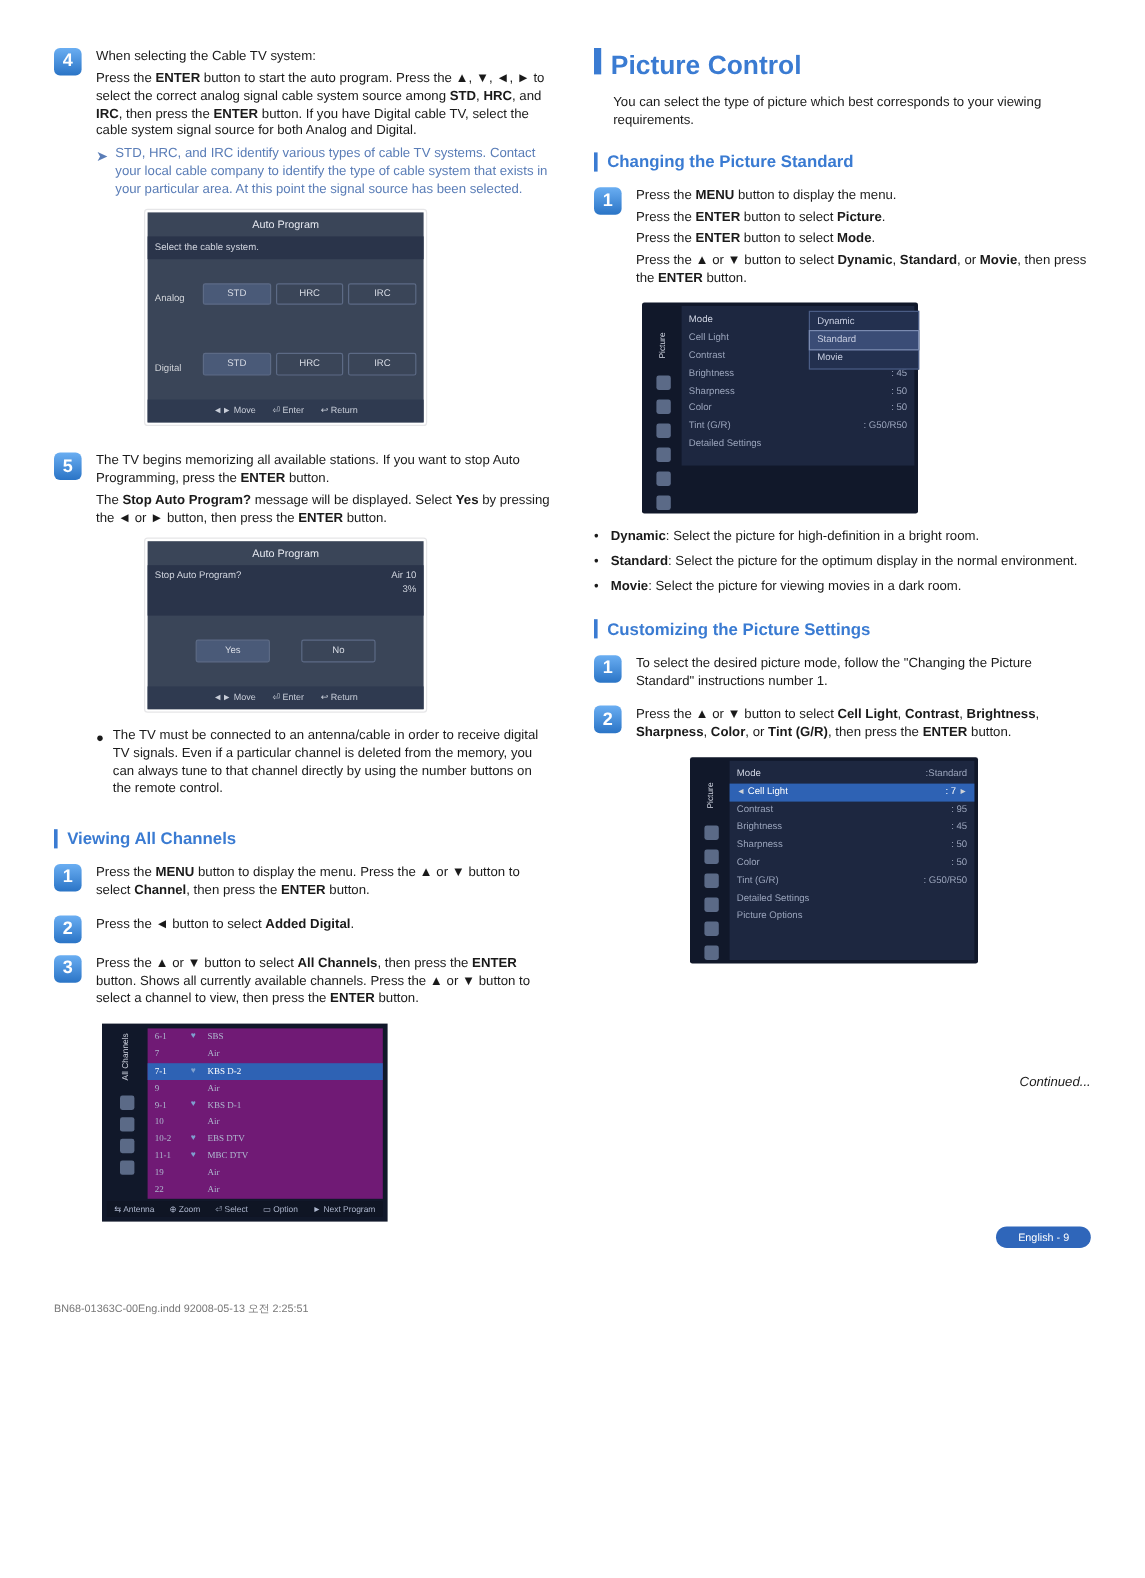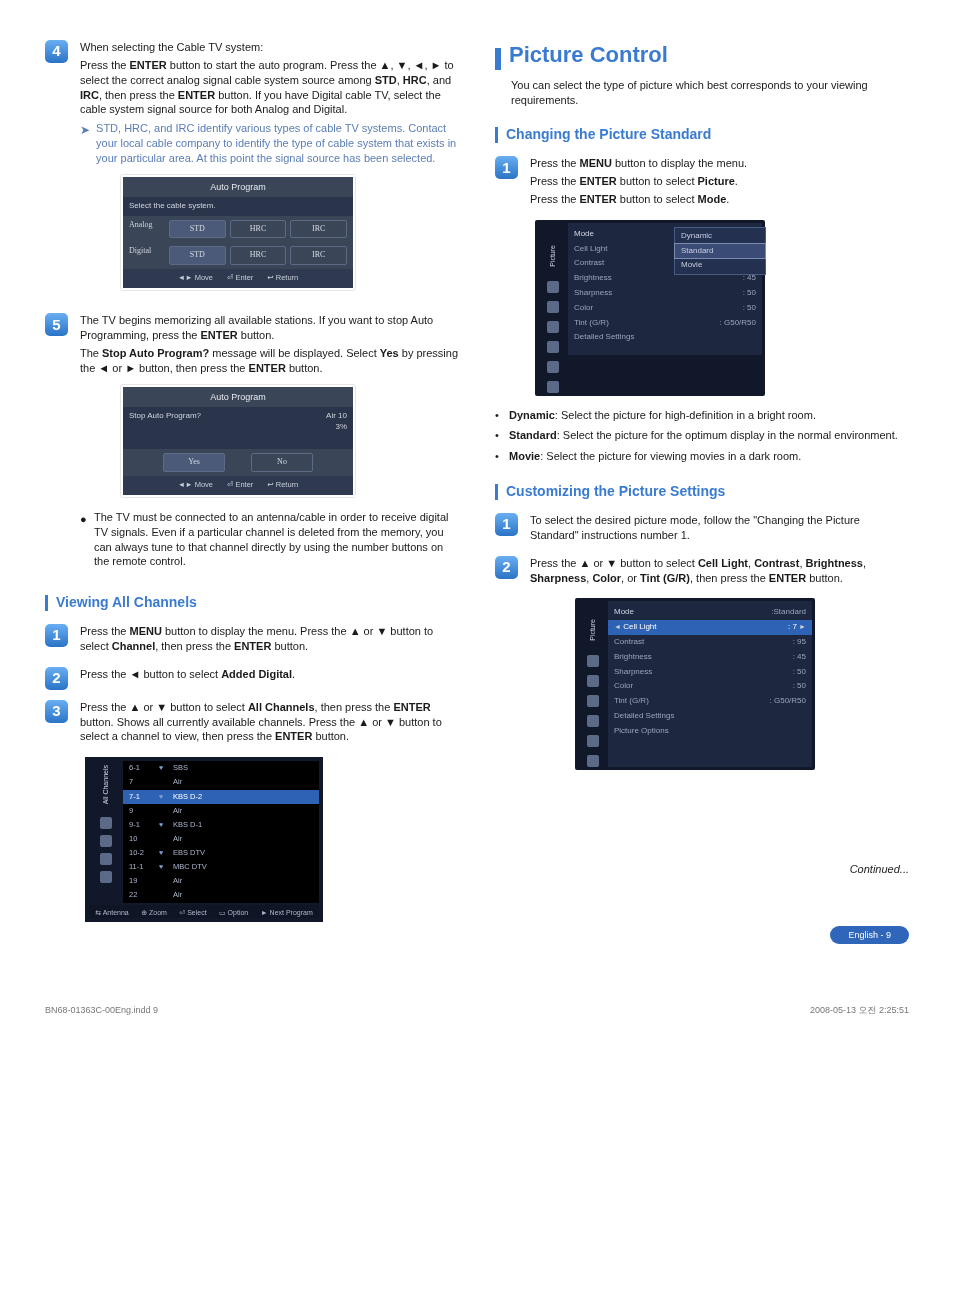--- a/index.html
+++ b/index.html
@@ -52,21 +52,20 @@
     padding-top: 1px;
   }
   .note-arrow .txt { flex: 1; }
   
   h1.section-title {
     font-size: 22px;
     color: #3a7bd2;
     font-weight: bold;
     margin: 0 0 8px 0;
     display: flex;
-    align-items: flex-end;
     gap: 8px;
   }
   h1.section-title .bar {
     width: 6px; height: 22px; background: #3a7bd2; display: inline-block;
   }
   .intro {
     margin: 0 0 18px 16px;
   }
   h2.subsection {
     font-size: 14px;
@@ -100,24 +99,23 @@
     padding: 4px 0;
     font-size: 9px;
   }
   .osd-sub {
     background: #2a344a;
     color: #d0d4de;
     padding: 4px 6px;
   }
   .osd-row {
     display: flex;
-    align-items: flex-start;
+    align-items: flex-end;
     gap: 4px;
-    padding: 4px 6px;
-    font-family: Liberation Serif, serif;
+    padding: 20px 6px;
   }
   .osd-row .lbl { width: 36px; color:#cfd2d7; }
   .pill {
     flex: 1;
     text-align: center;
     padding: 3px 0;
     border: 1px solid #5c6a85;
     border-radius: 2px;
     color: #d6dae3;
   }
@@ -181,21 +179,21 @@
   .osd-channels {
     margin: 10px 0 0 40px;
     width: 230px;
     font-size: 7.5px;
     background:#11182a;
     color:#c7cde0;
     padding: 4px;
   }
   .osd-channels .inner { display:flex; }
   .osd-channels .side { width:34px; display:flex; flex-direction:column; align-items:center; gap:6px; padding-top:4px; }
-  .osd-channels .list { flex:1; background:#000000; }
+  .osd-channels .list { flex:1; background:#701a75;font-family:Liberation Serif, serif; }
   .ch-row { display:flex; gap:6px; padding:2px 6px; color:#aeb7ce; }
   .ch-row.sel { background:#2e62b4; color:#fff; }
   .ch-row .num { width:24px; }
   .ch-row .heart { width:8px; color:#7fa0cf; font-size:7px; }
   .osd-channels .foot { display:flex; justify-content:space-around; padding:3px 0 1px; font-size:7px; color:#aeb7ce; background:#0f1524; margin-top:2px;}
   
   .bullet {
     display:flex; gap:8px; margin:6px 0;
   }
   .bullet .dot { width:6px; padding-top:2px; }
@@ -212,23 +210,23 @@
   }
   .page-badge {
     display:inline-block;
     background:#2f66ba;
     color:#fff;
     font-size:9px;
     padding:3px 18px;
     border-radius:10px;
   }
   .doc-footer {
-    display:flex; justify-content:space-between;
+    display:flex; justify-content:flex-start;
     font-size:9px; color:#777;
-    margin-top: 60px;
+    margin-top: 44px;
   }
   ul.plain { list-style: none; padding:0; margin:6px 0; }
   ul.plain li { display:flex; gap:6px; margin-bottom:6px; }
   ul.plain li .b { flex:0 0 8px; }
   .clearfix::after { content:""; display:table; clear:both; }
 </style>
 </head>
 <body>
 
 <div class="page-cols">
@@ -427,20 +425,21 @@
     <span class="bar"></span>
     <span>Changing the Picture Standard</span>
   </h2>
 
   <div class="step">
     <div class="step-num">1</div>
     <div class="body">
       <p><span>Press the </span><b>MENU</b><span> button to display the menu.</span></p>
       <p><span>Press the </span><b>ENTER</b><span> button to select </span><b>Picture</b><span>.</span></p>
       <p><span>Press the </span><b>ENTER</b><span> button to select </span><b>Mode</b><span>.</span></p>
+      <p><span>Press the ▲ or ▼ button to select </span><b>Dynamic</b><span>, </span><b>Standard</b><span>, or </span><b>Movie</b><span>, then press the </span><b>ENTER</b><span> button.</span></p>
     </div>
   </div>
 
   <div class="osd-dark">
     <div class="frame clearfix">
       <div class="sidebar">
         <span class="vsidebar-label">Picture</span>
         <span class="icon-dot"></span>
         <span class="icon-dot"></span>
         <span class="icon-dot"></span>

